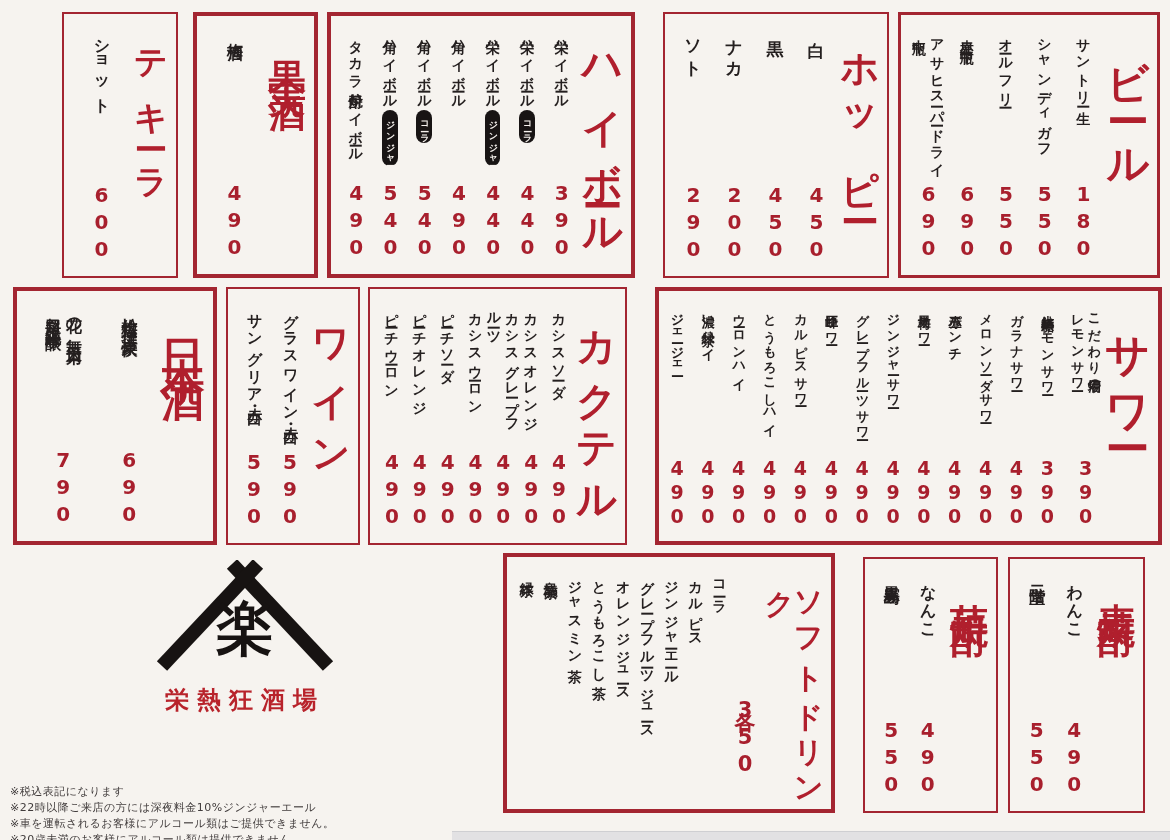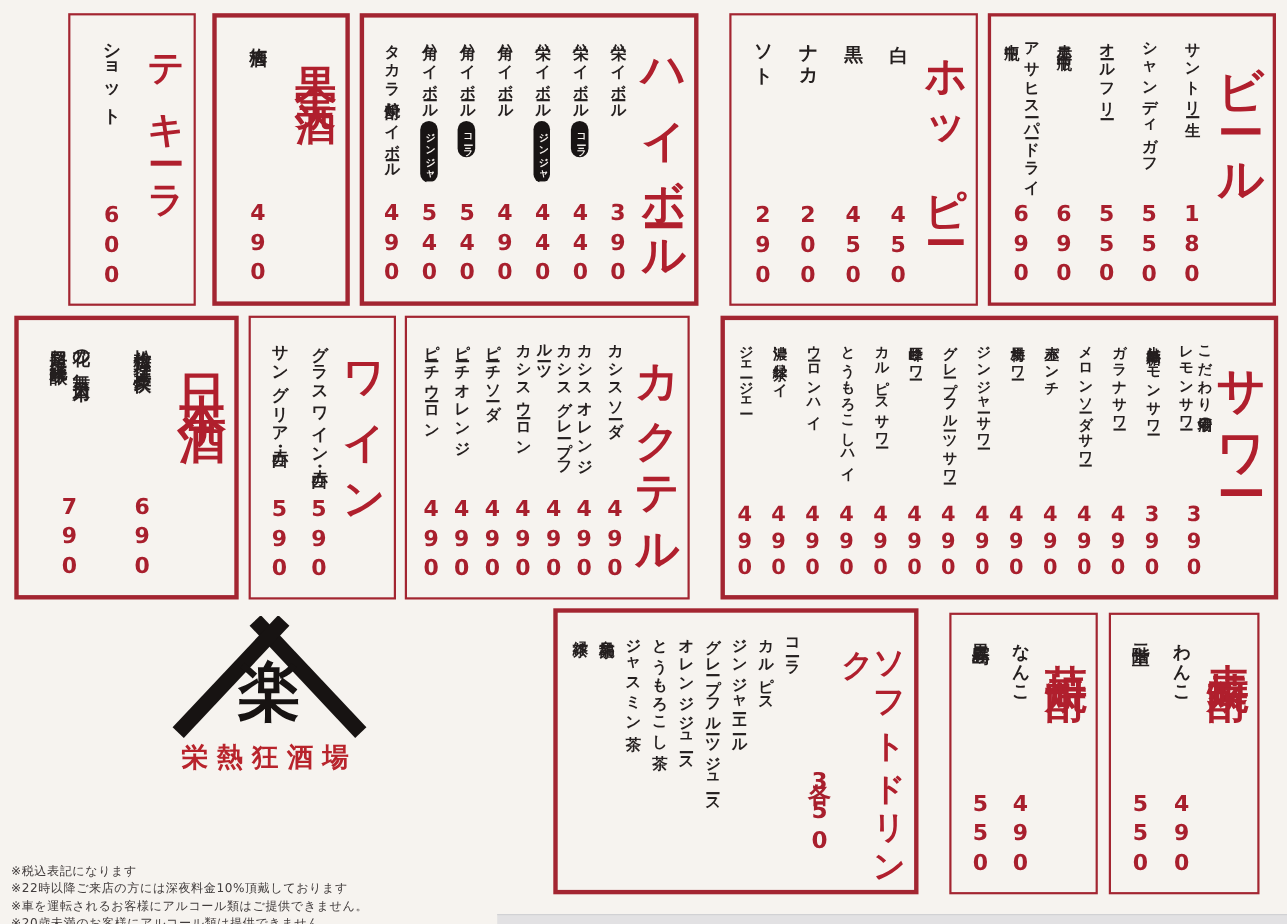--- a/index.html
+++ b/index.html
@@ -82,21 +82,21 @@
   .sec-imo     .title{font-size:38px;letter-spacing:8px;}
   .sec-imo     .iname{font-size:16px;}
   .sec-mugi    {left:1008px;top:557px;width:137px;height:256px;border-width:2px;}
   .sec-mugi    .title{font-size:38px;letter-spacing:8px;}
   .sec-mugi    .iname{font-size:16px;}
   
   .logo{position:absolute;left:105px;top:560px;width:280px;text-align:center;}
   .logo svg{display:block;margin:0 auto;}
   .logo-sub{
     color:#b8232b;font-weight:bold;font-size:24px;letter-spacing:8px;
-    margin-top:0;white-space:nowrap;
+    margin-top:12px;white-space:nowrap;
   }
   .logo-name{
     color:#161211;font-weight:bold;font-size:52px;letter-spacing:2px;
     margin-top:2px;white-space:nowrap;
   }
   
   .footnotes{position:absolute;left:10px;top:784px;color:#413c3c;font-size:11px;line-height:1.45;letter-spacing:0.5px;}
   
   .edge-band{position:absolute;left:452px;top:831px;width:718px;height:9px;background:#e2e1e3;border-top:1px solid #cfcfd2;}
 </style>
@@ -399,20 +399,20 @@
     <svg width="210" height="112" viewBox="0 0 210 112" aria-hidden="true">
       <line x1="92" y1="4" x2="188" y2="106" stroke="#171312" stroke-width="14"></line>
       <line x1="118" y1="4" x2="22" y2="106" stroke="#171312" stroke-width="14"></line>
       <text x="105" y="88" text-anchor="middle" font-size="58" font-weight="bold" fill="#171312" font-family="DejaVu Sans, sans-serif">楽</text>
     </svg>
     <div class="logo-sub">栄熱狂酒場</div>
   </div>
 
   <div class="footnotes">
     <div>※税込表記になります</div>
-    <div>※22時以降ご来店の方には深夜料金10%頂戴しております</div>
+    <div>※22時以降ご来店の方には深夜料金10%ジンジャーエール</div>
     <div>※車を運転されるお客様にアルコール類はご提供できません。</div>
     <div>※20歳未満のお客様にアルコール類は提供できません。</div>
   </div>
 
   <div class="edge-band"></div>
 
 </div>
 
 </body></html>

